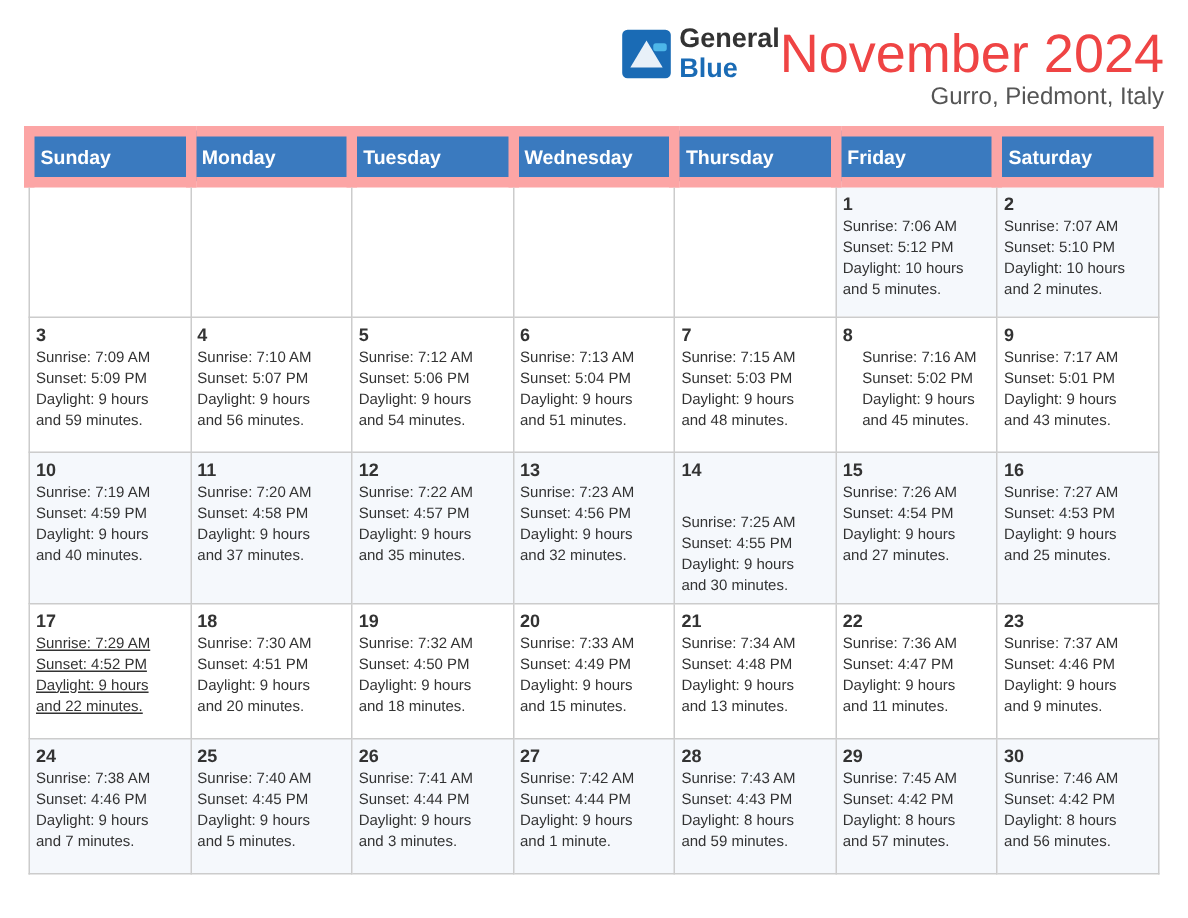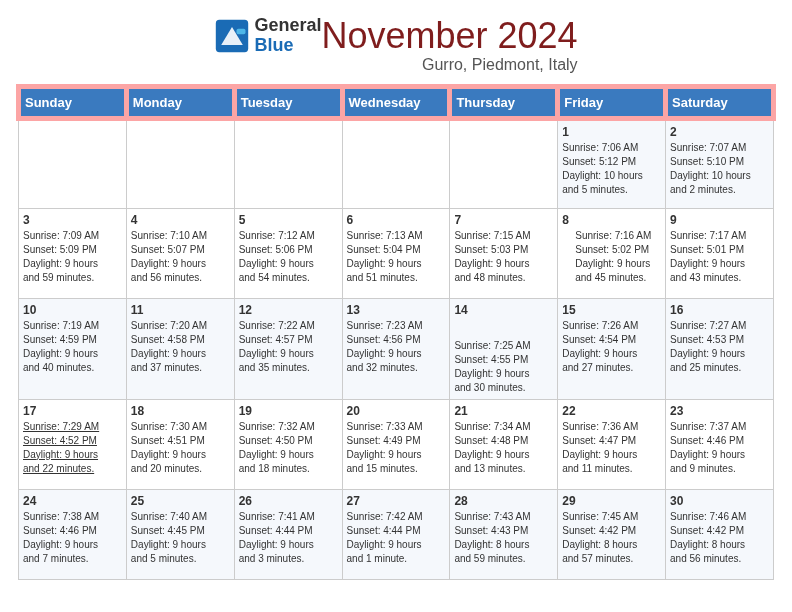--- a/index.html
+++ b/index.html
@@ -6,21 +6,21 @@
     body {
       font-family: Arial, sans-serif;
       background: #fff;
       width: 792px;
       min-height: 612px;
       padding: 16px;
     }
     .header {
       display: flex;
       align-items: flex-start;
-      justify-content: center;
+      justify-content: flex-end;
       margin-bottom: 10px;
     }
     .logo {
       display: flex;
       align-items: center;
     }
     .logo-text {
       font-size: 18px;
       font-weight: bold;
       line-height: 1.1;
@@ -29,40 +29,40 @@
     .logo-blue { color: #1a6bb5; }
     .logo-icon {
       width: 36px;
       height: 36px;
       margin-right: 4px;
     }
     .title-block { text-align: right; }
     .month-title {
       font-size: 36px;
       font-weight: normal;
-      color: #7f1d1d;
+      color: #ef4444;
       line-height: 1.1;
     }
     .location {
       font-size: 16px;
       color: #555;
     }
     table {
       width: 100%;
       border-collapse: collapse;
       table-layout: fixed;
     }
     thead tr th {
       background: #3a7abf;
       color: #fff;
       font-size: 13px;
       font-weight: bold;
       padding: 6px 4px;
       text-align: left;
-      border: 5px solid #fca5a5;
+      border: 7px solid #fca5a5;
     }
     tbody tr td {
       vertical-align: top;
       border: 1px solid #ccc;
       padding: 4px;
       min-height: 80px;
       height: 90px;
       font-size: 10.5px;
       color: #333;
       background: #fff;

